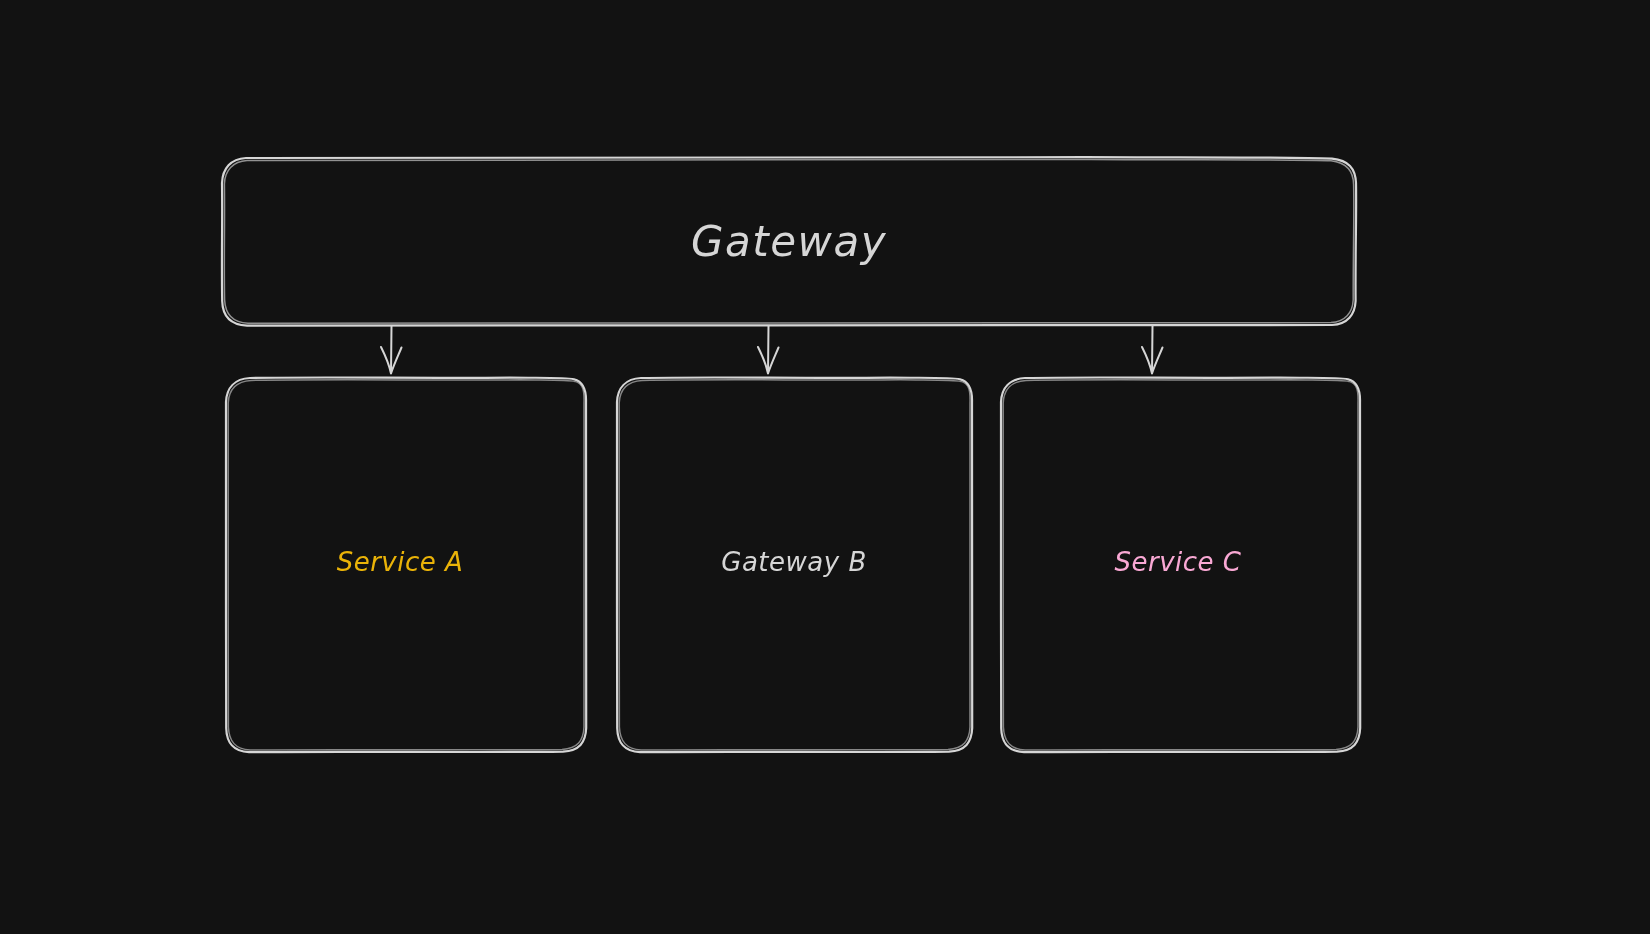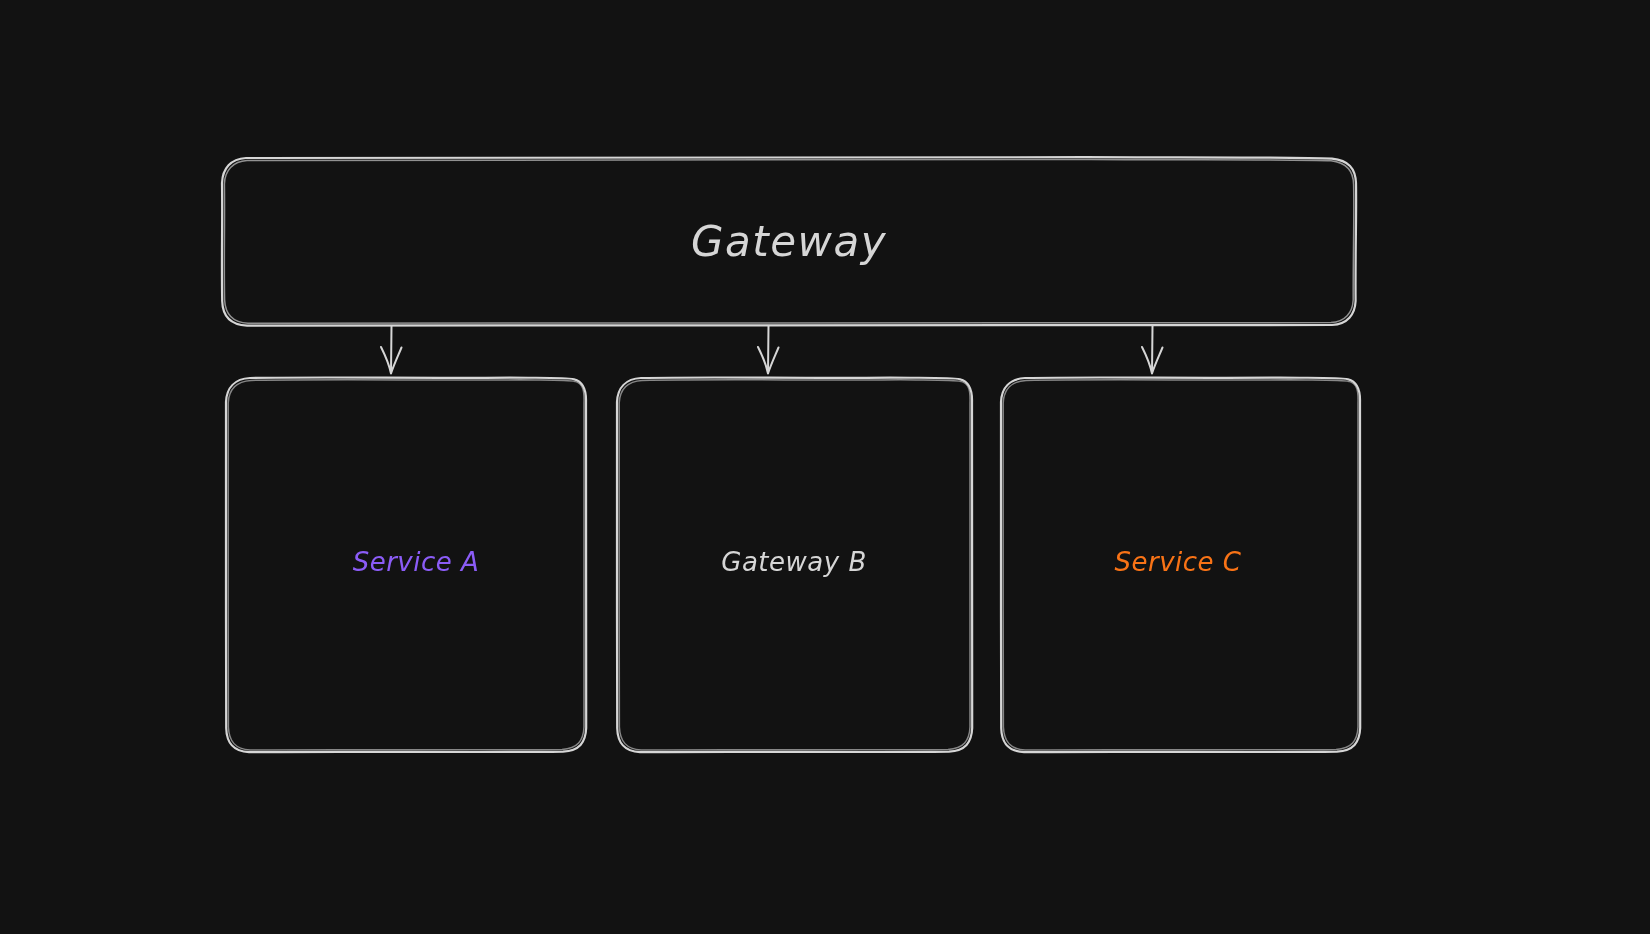--- a/index.html
+++ b/index.html
@@ -166,24 +166,24 @@
     <g>
       <path fill="none" stroke="#d6d6d6" stroke-width="2" stroke-linecap="round" d="M 1152.5 326 L 1152 373"></path>
       <path fill="none" stroke="#d6d6d6" stroke-width="2" stroke-linecap="round" stroke-linejoin="round" d="M 1142 347 C 1146 355, 1150 364, 1152 373.5
                M 1162.5 347.5 C 1159 356, 1155 364.5, 1152 373.5"></path>
     </g>
 
   </svg>
 
   <div class="node-label label-gateway" style="left: 789px; top: 241px; color: rgb(214, 214, 214);">Gateway</div>
 
-  <div class="node-label label-service" style="left: 416px; top: 562px; color: #8b5cf6;">Service A</div>
+  <div class="node-label label-service" style="left: 400px; top: 562px; color: #eab308;">Service A</div>
 
   <div class="node-label label-service" style="left: 794px; top: 562px; color: rgb(214, 214, 214);">Gateway B</div>
 
-  <div class="node-label label-service" style="left: 1178px; top: 562px; color: #f97316;">Service C</div>
+  <div class="node-label label-service" style="left: 1178px; top: 562px; color: #f9a8d4;">Service C</div>
 
   <div class="hit" style="left:222px; top:158px; width:1134px; height:167px;"></div>
   <div class="hit" style="left:226px; top:378px; width:360px; height:374px;"></div>
   <div class="hit" style="left:617px; top:378px; width:355px; height:374px;"></div>
   <div class="hit" style="left:1001px; top:378px; width:359px; height:374px;"></div>
 
 </div>
 
 </body></html>

